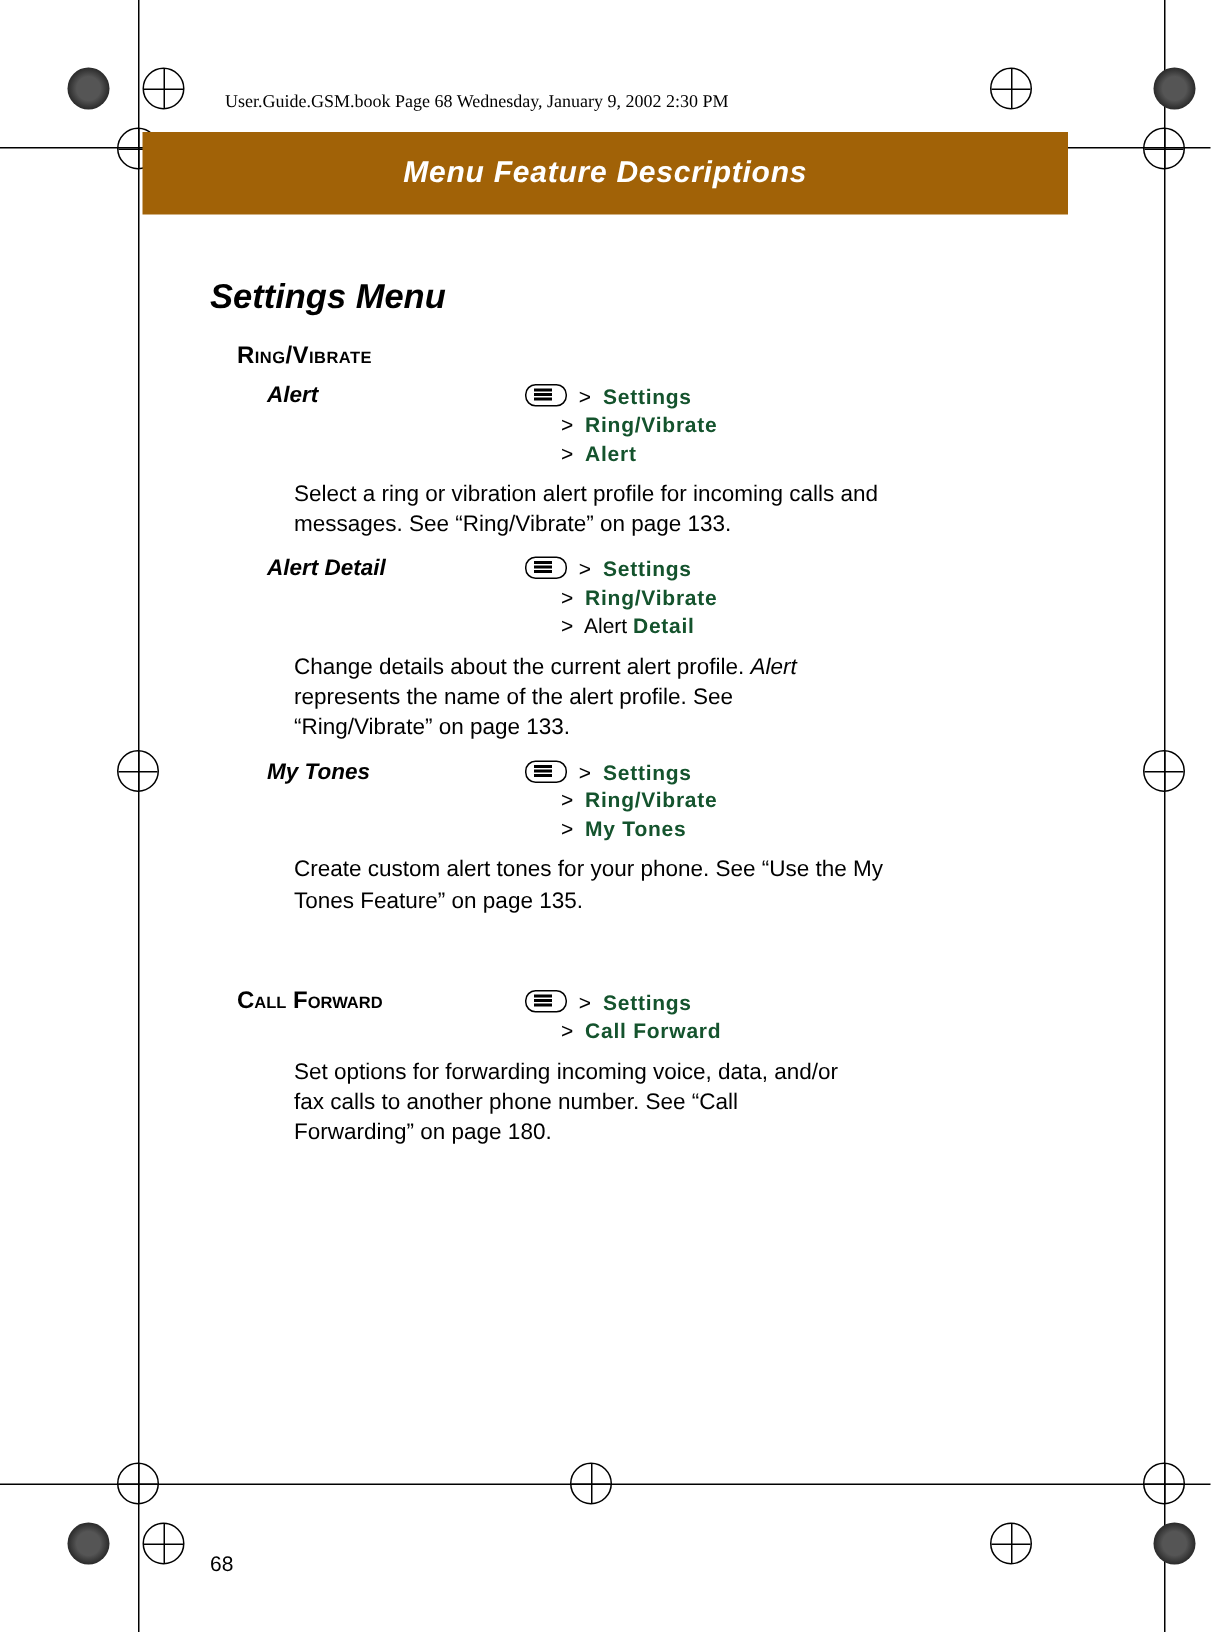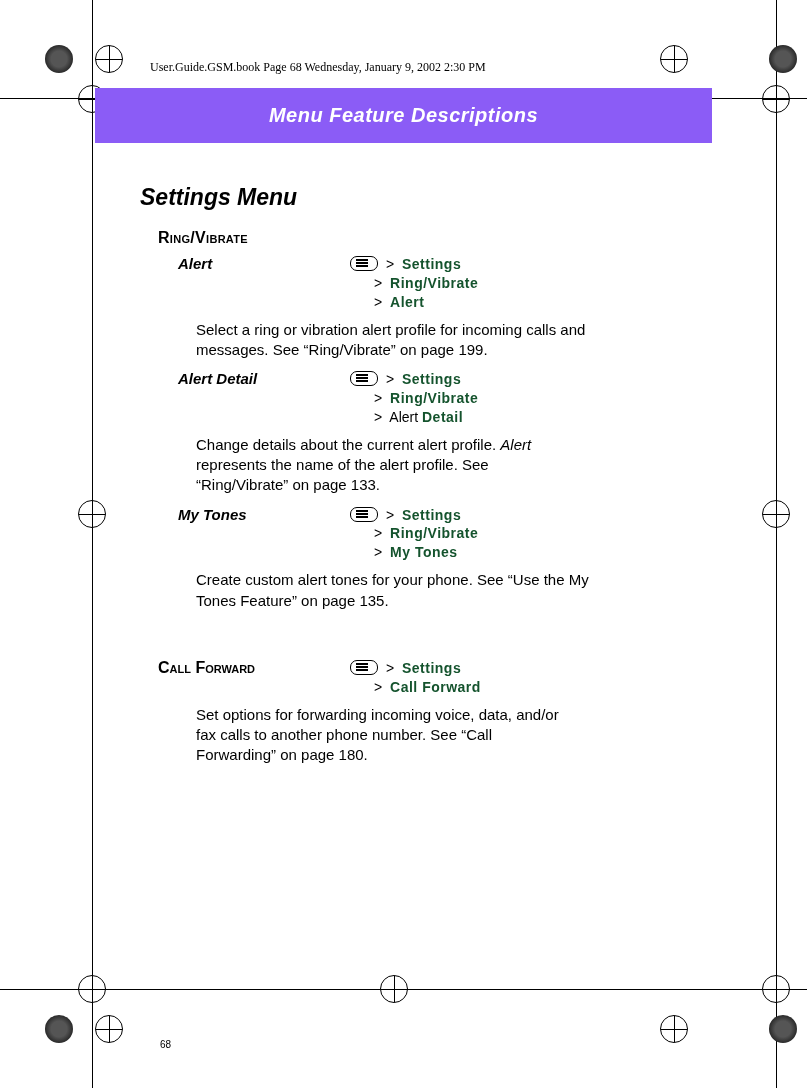--- a/index.html
+++ b/index.html
@@ -57,21 +57,21 @@
     left: 150px;
     font-size: 12px;
     font-family: Liberation Serif, serif;
   }
   .banner {
     position: absolute;
     top: 88px;
     left: 95px;
     right: 95px;
     height: 55px;
-    background: #8b5cf6;
+    background: #a16207;
     color: #fff;
     font-style: italic;
     font-weight: bold;
     font-size: 20px;
     display: flex;
     align-items: center;
     justify-content: center;
     letter-spacing: 0.5px;
   }
   .content {
@@ -153,22 +153,21 @@
     margin-bottom: 10px;
     font-size: 15px;
     line-height: 1.35;
     max-width: 404px;
   }
   .desc .ital { font-style: italic; }
   .page-num {
     position: absolute;
     bottom: 38px;
     left: 140px;
-    font-size: 10px;
-    margin-left: 20px;
+    font-size: 14px;
   }
   .entry-cf {
     margin-left: 18px;
     margin-top: 48px;
   }
   .entry-cf .entry-label {
     width: 192px;
     font-style: normal;
     font-variant: small-caps;
   }
@@ -216,21 +215,21 @@
       <div class="entry-label">Alert</div>
       <div class="nav">
         <span class="menu-icon"></span>
         <span class="sep">&gt;</span>
         <span class="mono">Settings</span><br>
         <span class="nav-indent"><span class="sep">&gt;</span> <span class="mono">Ring/Vibrate</span></span><br>
         <span class="nav-indent"><span class="sep">&gt;</span> <span class="mono">Alert</span></span>
       </div>
     </div>
   </div>
-  <div class="desc">Select a ring or vibration alert profile for incoming calls and messages. See “Ring/Vibrate” on page 199.</div>
+  <div class="desc">Select a ring or vibration alert profile for incoming calls and messages. See “Ring/Vibrate” on page 133.</div>
 
   <div class="entry">
     <div class="entry-row">
       <div class="entry-label">Alert Detail</div>
       <div class="nav">
         <span class="menu-icon"></span>
         <span class="sep">&gt;</span>
         <span class="mono">Settings</span><br>
         <span class="nav-indent"><span class="sep">&gt;</span> <span class="mono">Ring/Vibrate</span></span><br>
         <span class="nav-indent"><span class="sep">&gt;</span> <span class="ital">Alert</span> <span class="mono">Detail</span></span>

